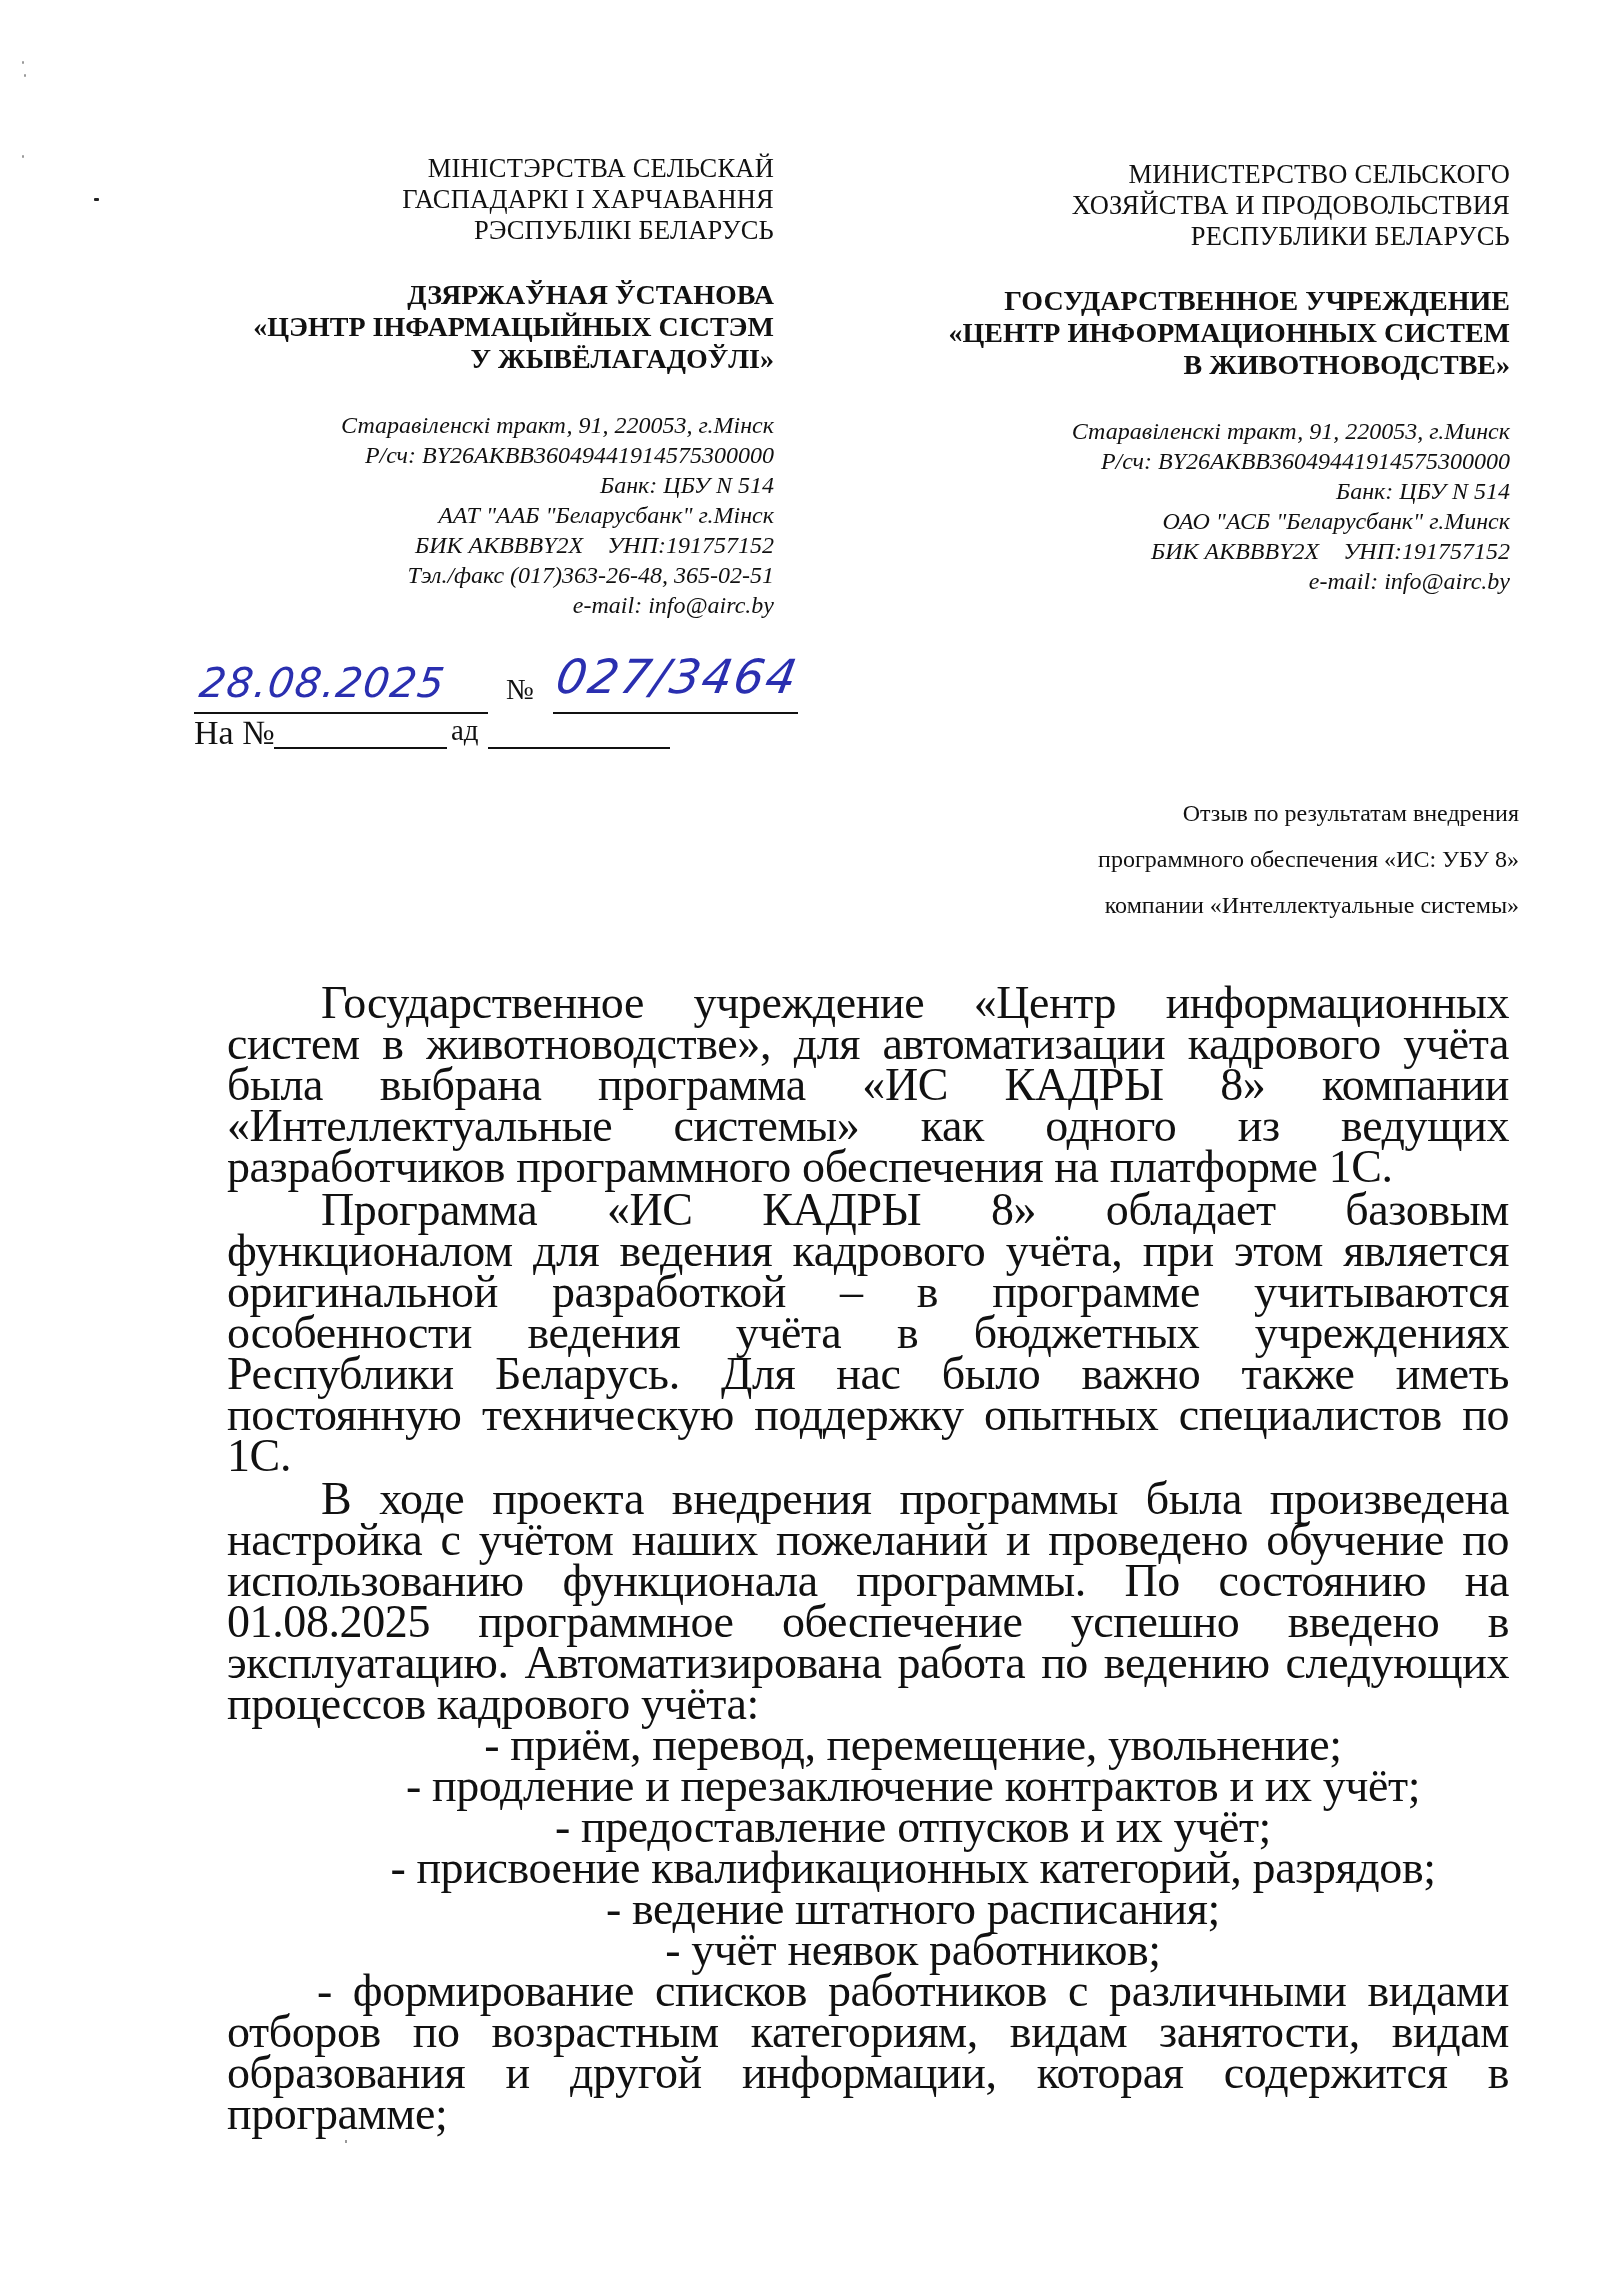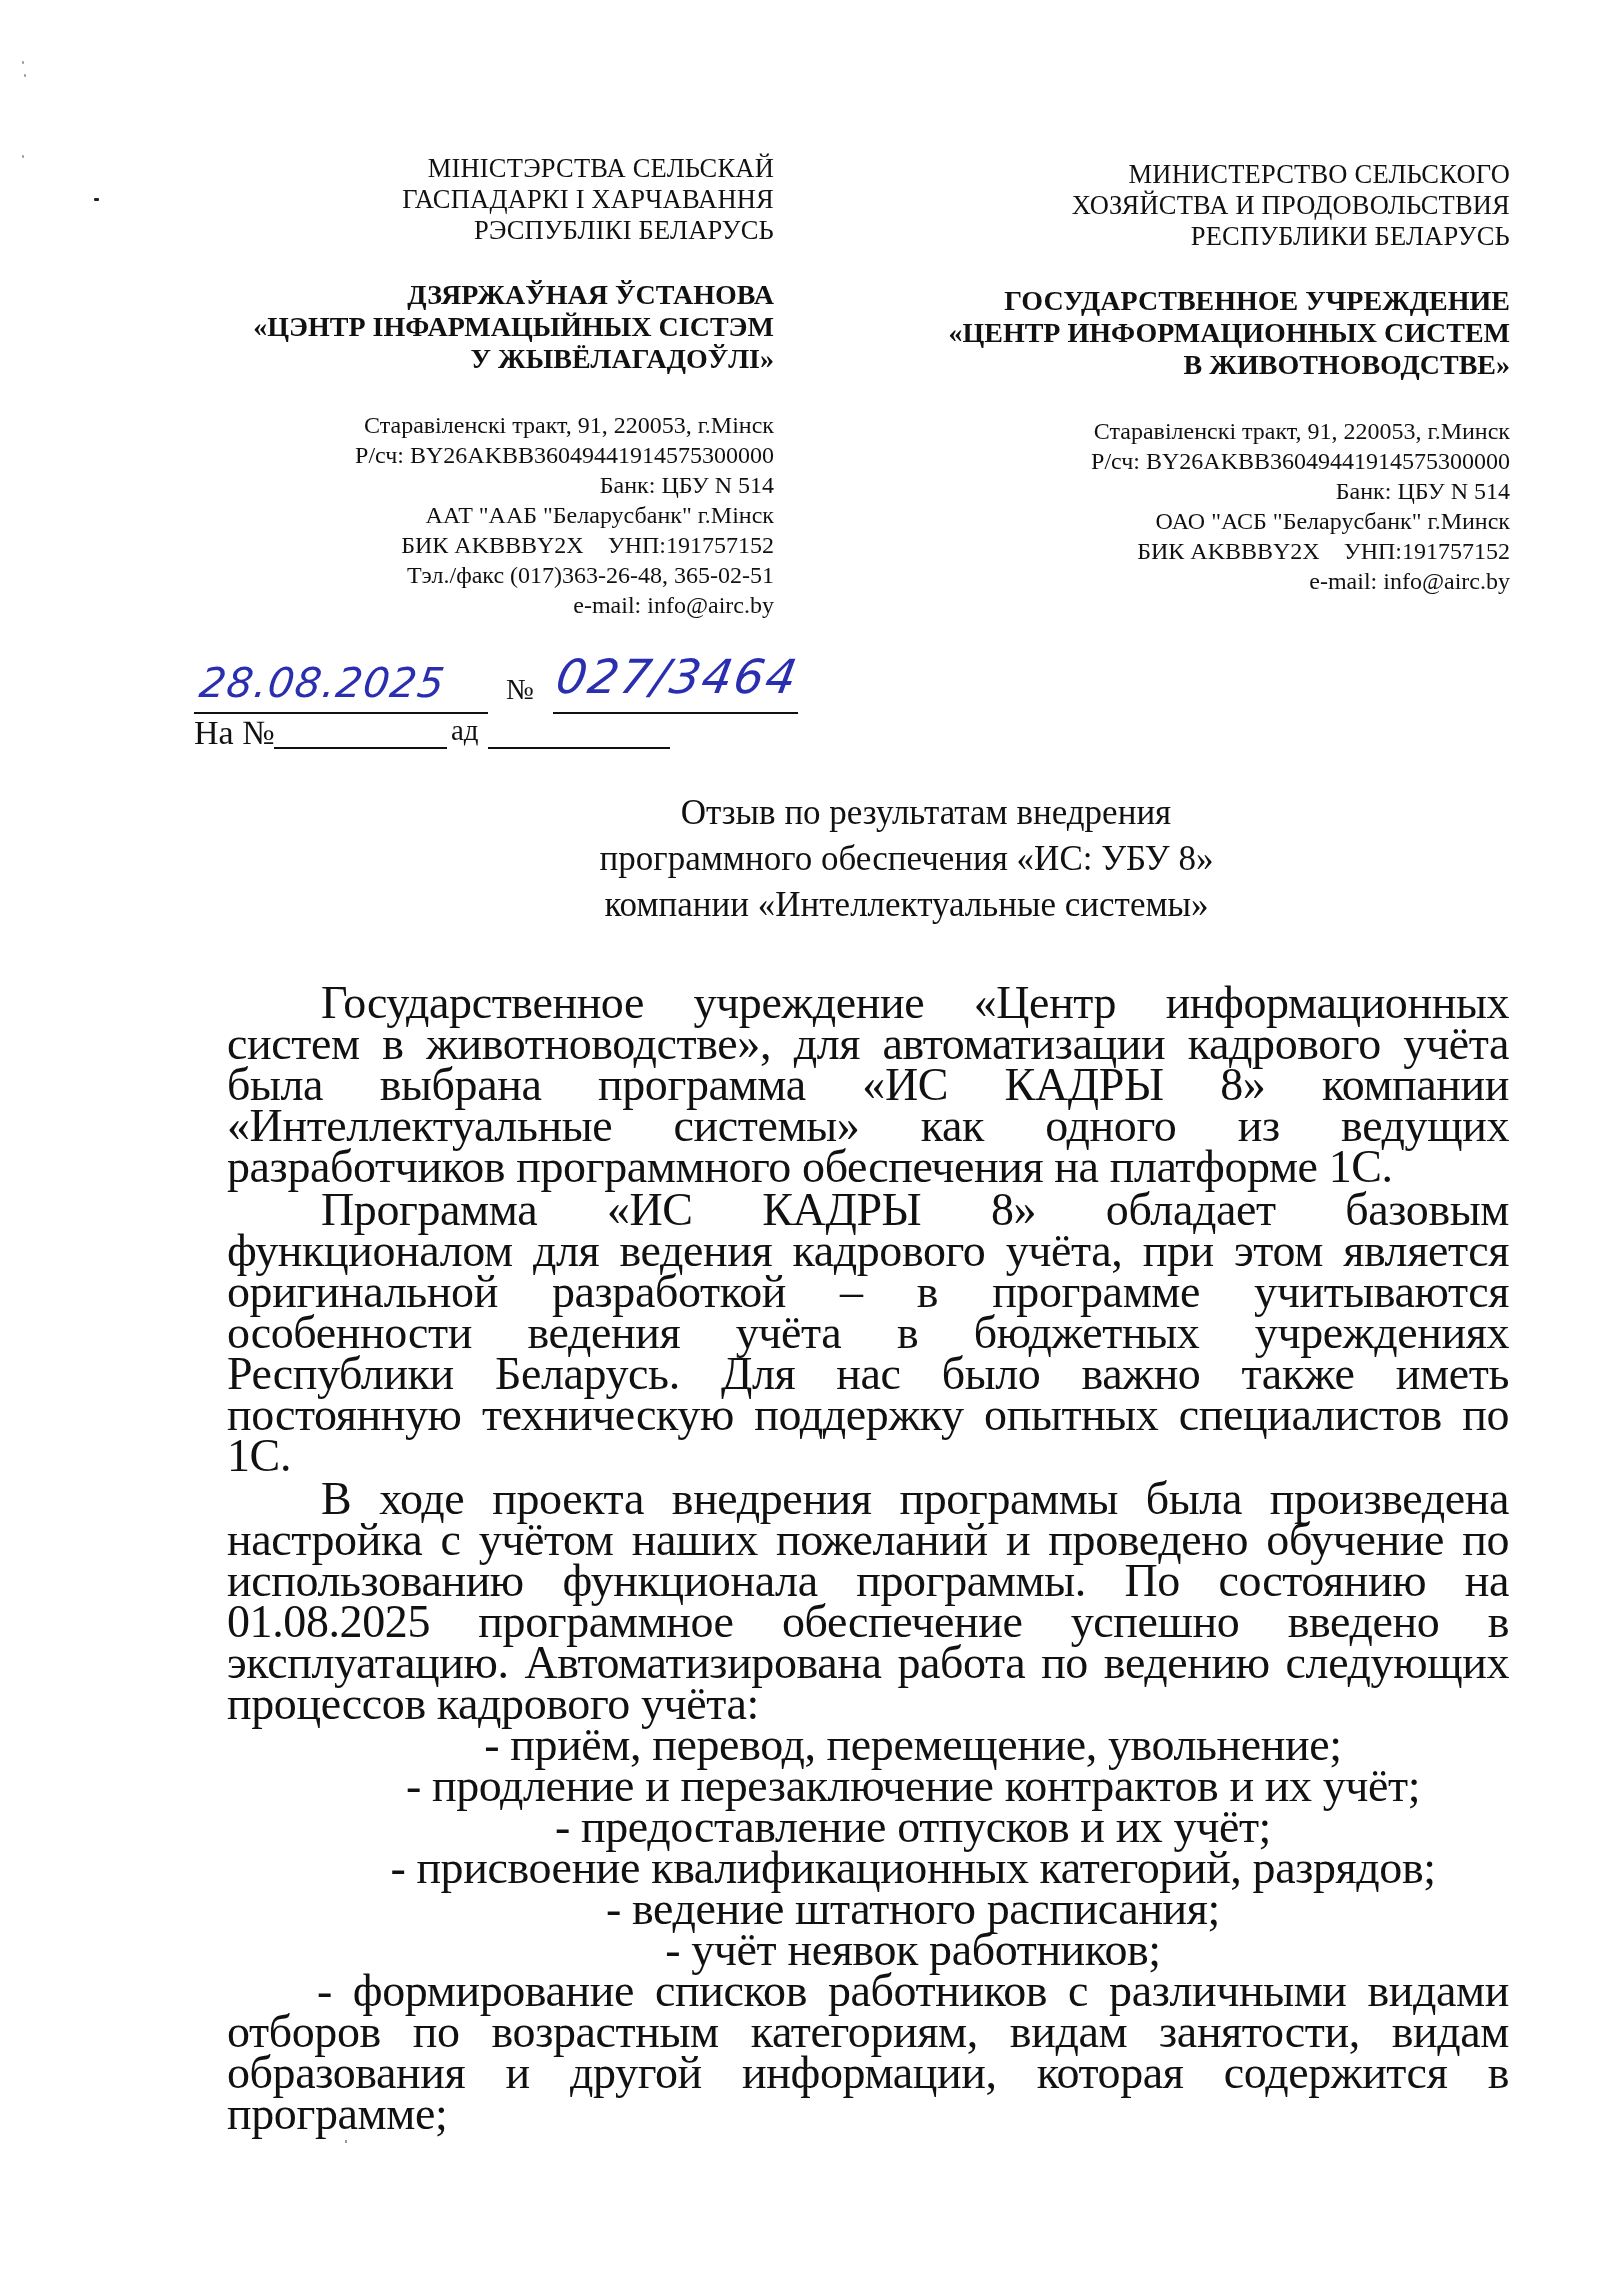--- a/index.html
+++ b/index.html
@@ -6,21 +6,21 @@
     body {
       width: 1620px; height: 2292px; position: relative; overflow: hidden;
       font-family: "Liberation Serif", "DejaVu Serif", serif; color: #111111;
     }
     .scan-mark { position: absolute; width: 2.9px; height: 2.9px; background: #9a9a9a; border-radius: 1px; }
     .hdr-col { position: absolute; text-align: right; }
     .hdr-left { left: 147px; width: 627px; top: 153px; }
     .hdr-right { left: 863px; width: 647px; top: 159px; }
     .ministry { font-size: 26.5px; line-height: 31px; text-transform: none; letter-spacing: 0.2px; }
     .inst { font-size: 28px; line-height: 32px; font-weight: bold; margin-top: 33px; }
-    .req { font-size: 24px; line-height: 30px; margin-top: 35px; }
+    .req { font-size: 24px; line-height: 30px; margin-top: 35px; font-style: italic; }
     .req div { white-space: nowrap; }
 
     .reg-block { position: absolute; left: 194px; top: 657px; width: 608px; height: 108px; }
     .reg-row1 { position: absolute; top: 0; left: 0; width: 608px; height: 55px; }
     .date-field { position: absolute; left: 0; top: 0; width: 294px; height: 55px; border-bottom: 2px solid #111; }
     .date-hand {
       position: absolute; left: 5.9px; top: 2px; font-family: "DejaVu Sans", sans-serif; font-style: italic;
       font-size: 41px; color: #2a2fb0; letter-spacing: 1px; transform: skewX(-8deg);
     }
     .no-label { position: absolute; left: 312px; top: 15.7px; font-size: 29px; }
@@ -29,22 +29,22 @@
       position: absolute; left: 3.9px; top: -7.8px; font-family: "DejaVu Sans", sans-serif; font-style: italic;
       font-size: 47px; color: #2a2fb0; letter-spacing: 2px; transform: skewX(-10deg);
     }
     .reg-row2 { position: absolute; top: 57px; left: 0; width: 608px; height: 39px; }
     .na-label { position: absolute; left: 0; top: 0; font-size: 34px; }
     .na-field { position: absolute; left: 80px; top: 0; width: 173px; height: 33px; border-bottom: 2px solid #111; }
     .ad-label { position: absolute; left: 257px; top: 0; font-size: 29px; }
     .ad-field { position: absolute; left: 294px; top: 0; width: 182px; height: 33px; border-bottom: 2px solid #111; }
 
     .doc-title {
-      position: absolute; left: 294px; width: 1225px; top: 790px; text-align: center;
-      font-size: 35px; line-height: 46px;
+      position: absolute; left: 294px; width: 1225px; top: 790px; text-align: right;
+      font-size: 24px; line-height: 46px;
     }
     .doc-title div { white-space: nowrap; }
     .doc-title .t1 { padding-left: 39px; }
 
     .body-text {
       position: absolute; left: 227px; width: 1282px; top: 970px;
       font-size: 46px; line-height: 41px; text-align: justify;
       font-family: "Liberation Serif", serif; letter-spacing: -0.4px; margin-top: 12px;
     }
     .para { text-indent: 94px; margin: 0; }

